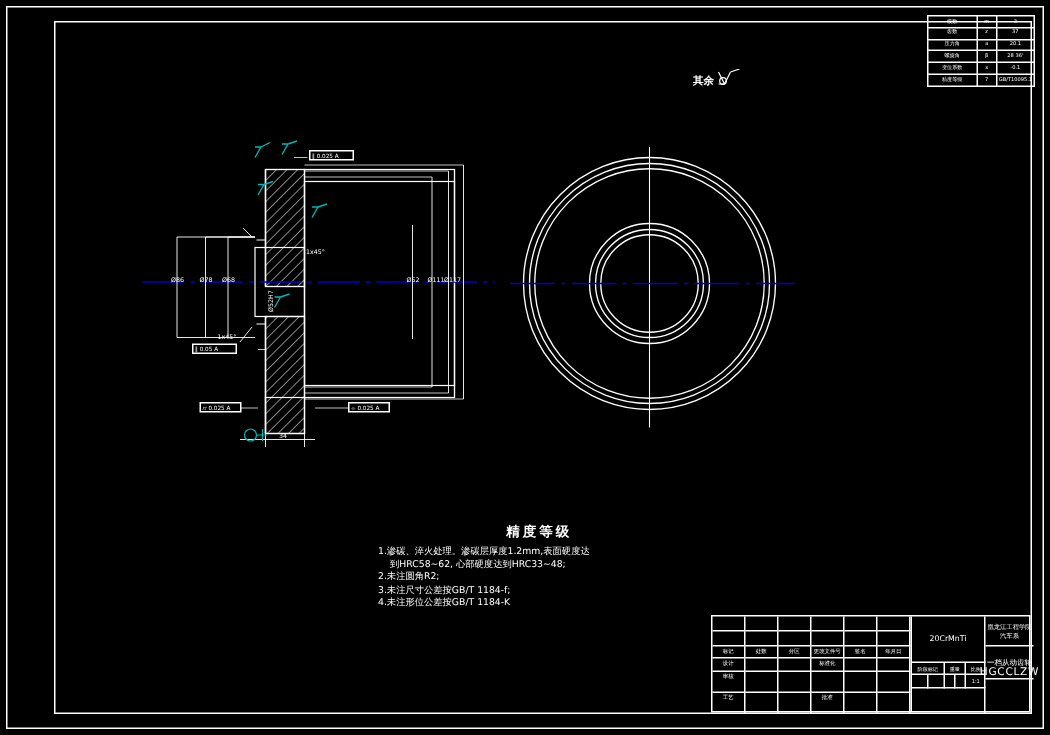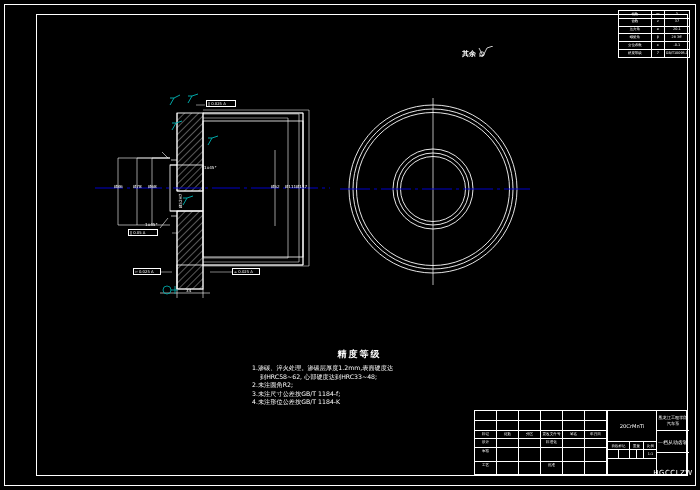--- a/index.html
+++ b/index.html
@@ -165,21 +165,20 @@
     font-size: 5px;
   }
   .tb-code {
     position: absolute;
     left: 49px; top: 25px;
     width: 32px; height: 23px;
     box-sizing: border-box;
     display: flex; align-items: center; justify-content: center;
     font-size: 7px;
     letter-spacing: 0.5px;
-    margin-top: 25px;
   }
   .tb-sub {
     position: absolute;
     left: 0; top: 31px;
     width: 49px; height: 34px;
     box-sizing: border-box;
     border-right: 1px solid #ffffff;
   }
   .tb-sub-row {
     position: absolute;

